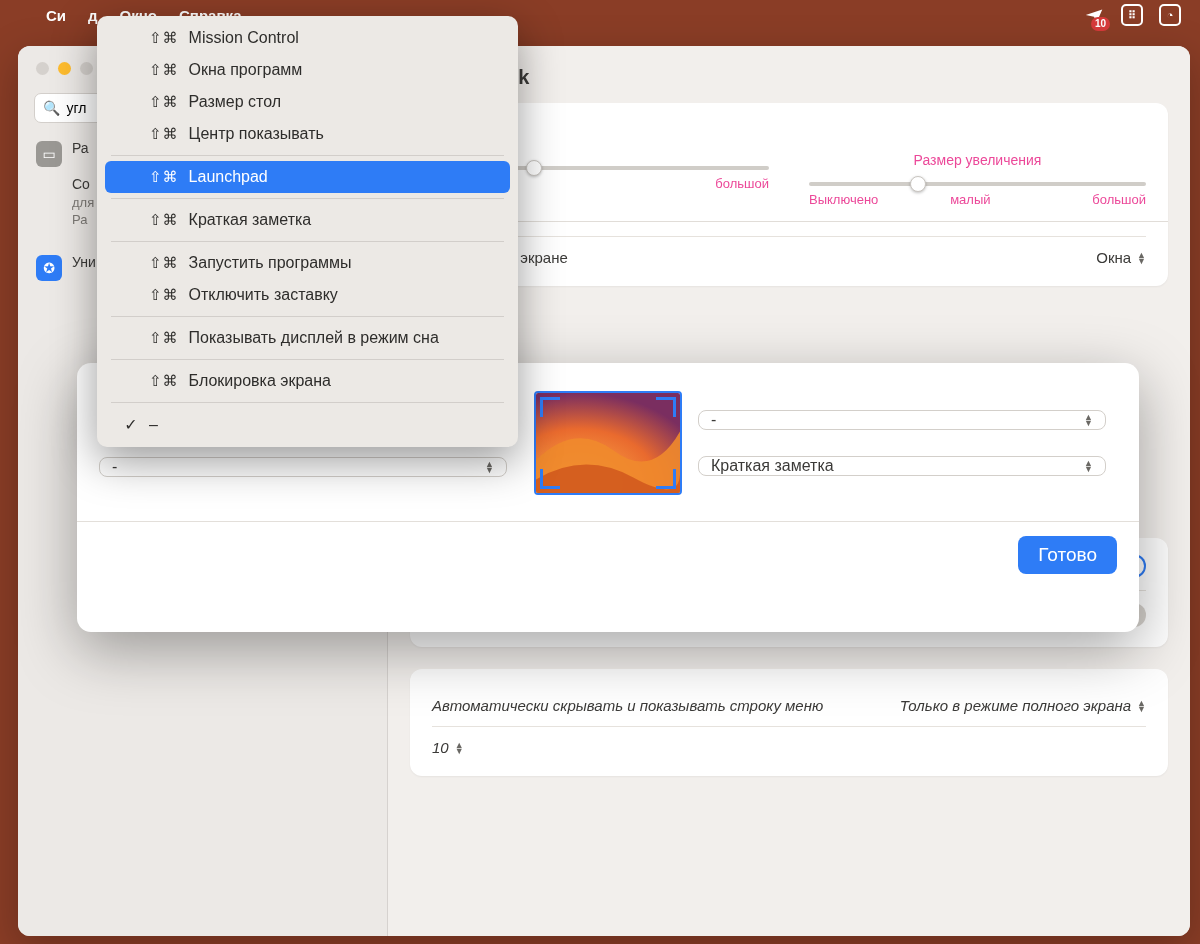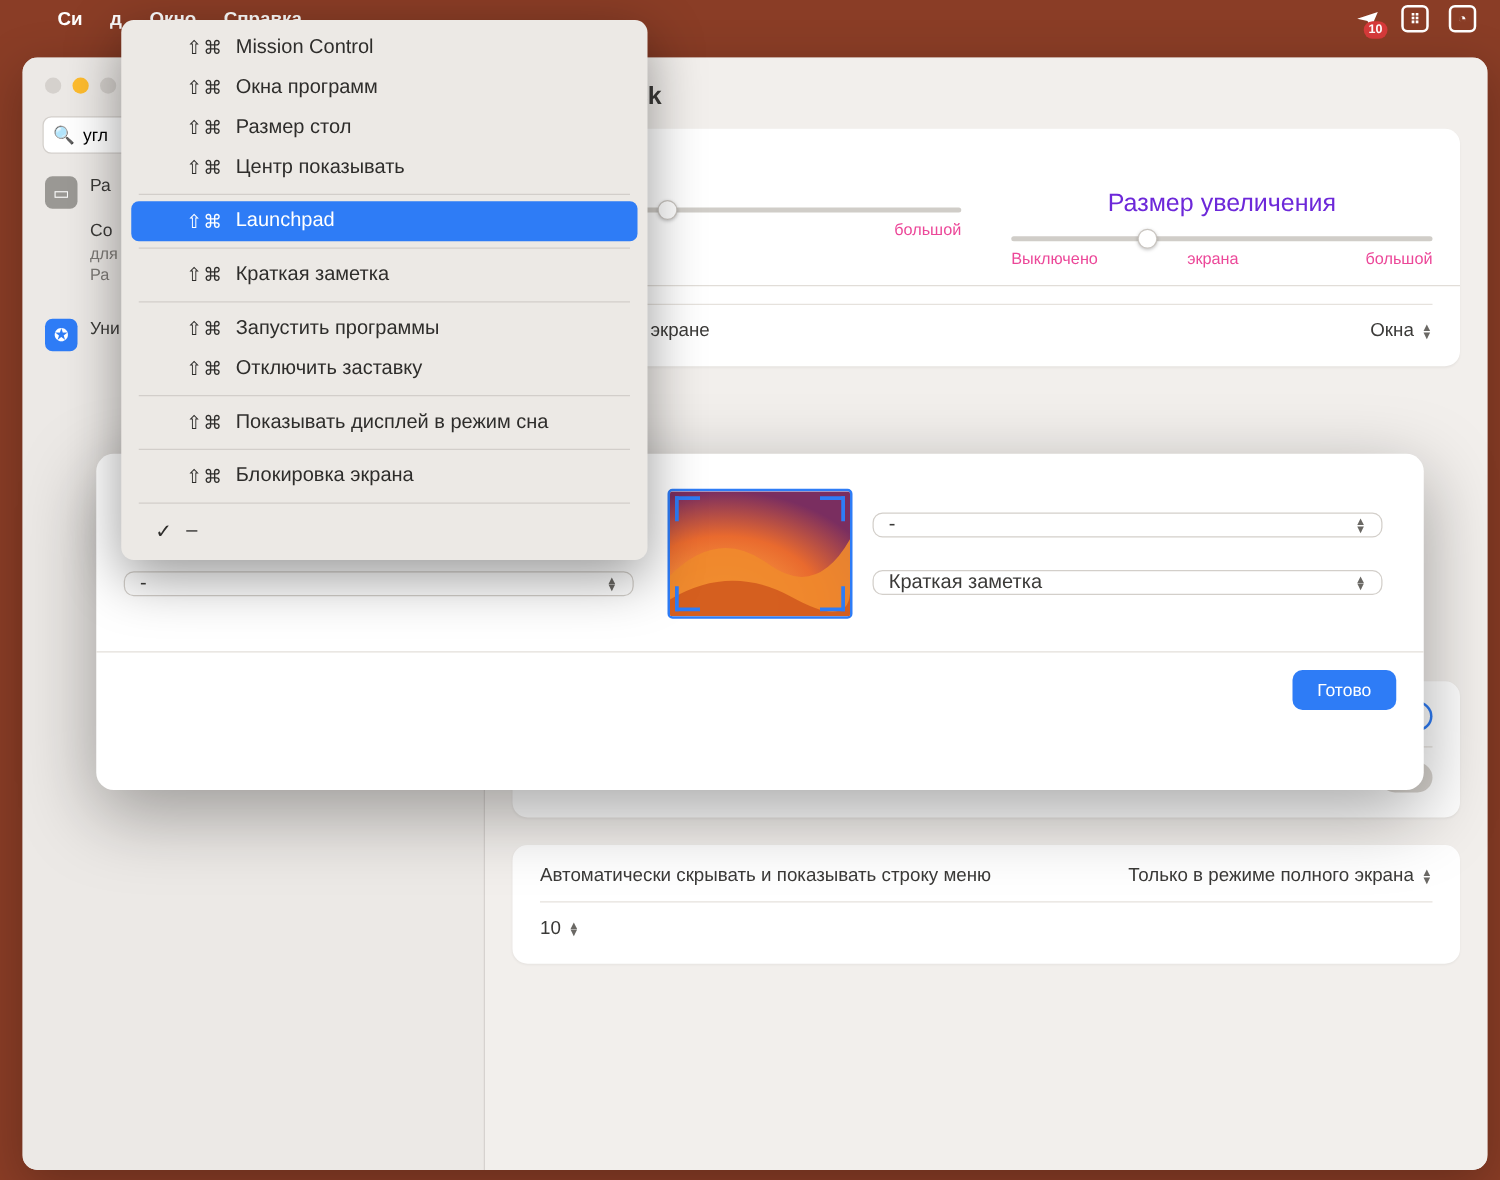--- a/index.html
+++ b/index.html
@@ -24,21 +24,21 @@
 .side-row { display:flex; align-items:flex-start; gap:10px; padding:6px 18px; font-size:14px; color:#3b3a38; line-height:1.35;}
 .side-icon { width:26px; height:26px; border-radius:6px; background:#9a9894; display:flex; align-items:center; justify-content:center; color:#fff; font-size:14px; margin-top:2px;}
 .side-sub { color:#7d7a76; font-size:13px;}
 
 .win-right { flex:1; background:#f2efec; display:flex; flex-direction:column;}
 .win-title { font-size:20px; font-weight:700; color:#3b3a38; padding:20px 24px 14px; }
 .panel { margin:0 22px 22px; background:#fff; border-radius:12px; padding:18px 22px 8px; box-shadow:0 1px 2px rgba(0,0,0,.05);}
 .row-h { font-size:15px; font-weight:700; color:#3b3a38; margin-bottom:14px; }
 .slider-row{display:flex;gap:40px;align-items:flex-start;}
 .slider-col{flex:1;}
-.slider-lbl{font-size:20px;color:#6d28d9;text-align:center;margin-bottom:10px;}
+.slider-lbl{font-size:14px;color:#ec4899;text-align:center;margin-bottom:10px;}
 .track{height:4px;background:#d0cdc8;border-radius:2px;position:relative;margin:14px 0 6px;}
 .thumb{position:absolute;top:-6px;width:16px;height:16px;border-radius:50%;background:#fff;border:1px solid #c9c5c0;box-shadow:0 1px 3px rgba(0,0,0,.25);}
 .slider-ends{display:flex;justify-content:space-between;font-size:13px;color:#ec4899;}
 .divider{height:1px;background:#e1ddd8;margin:14px -22px;}
 .setrow{display:flex;justify-content:space-between;align-items:center;padding:12px 0;font-size:15px;color:#3b3a38;border-top:1px solid #e6e2dd;}
 .setrow:first-of-type{border-top:none;}
 .popup-val{display:flex;align-items:center;gap:6px;color:#3b3a38;font-size:15px;}
 .updn{display:inline-flex;flex-direction:column;line-height:6px;font-size:9px;color:#6a6864;}
 .toggle{width:42px;height:24px;border-radius:12px;background:#d6d2cd;position:relative;}
 .toggle.on{background:#2e7cf6;}
@@ -54,21 +54,21 @@
 .hc-col{display:flex;flex-direction:column;gap:26px;flex:1;}
 .hc-thumbwrap{width:148px;height:104px;border:2px solid #2e7cf6;border-radius:4px;overflow:hidden;position:relative;flex:none;}
 .hc-thumbwrap svg{width:100%;height:100%;display:block;}
 .hc-corner{position:absolute;width:20px;height:20px;}
 .hc-corner.tl{left:4px;top:4px;border-left:3px solid #2e7cf6;border-top:3px solid #2e7cf6;}
 .hc-corner.tr{right:4px;top:4px;border-right:3px solid #2e7cf6;border-top:3px solid #2e7cf6;}
 .hc-corner.bl{left:4px;bottom:4px;border-left:3px solid #2e7cf6;border-bottom:3px solid #2e7cf6;}
 .hc-corner.br{right:4px;bottom:4px;border-right:3px solid #2e7cf6;border-bottom:3px solid #2e7cf6;}
 .modal hr{border:none;border-top:1px solid #e3dfda;margin:26px -22px 14px;}
 .done-row{display:flex;justify-content:flex-end;}
-.done-btn{background:#2e7cf6;color:#fff;border:none;border-radius:8px;padding:8px 20px;font-size:14px;font-weight:500;}
+.done-btn{background:#2e7cf6;color:#fff;border:none;border-radius:8px;padding:8px 20px;font-size:19px;font-weight:500;}
 
 
 .ddmenu{position:absolute;left:97px;top:16px;width:421px;background:#ece9e5;border-radius:10px;box-shadow:0 14px 44px rgba(0,0,0,.4);z-index:60;padding:6px 4px;}
 .dd-item{display:flex;align-items:center;gap:10px;padding:7px 18px;font-size:16px;color:#2e2d2b;border-radius:6px;margin:0 4px;}
 .dd-item.sel{background:#2e7cf6;color:#fff;}
 .dd-item .mods{font-size:15px;letter-spacing:1px;}
 .dd-sep{height:1px;background:#d2ceca;margin:5px 10px;}
 .dd-check{width:16px;text-align:center;}
 </style>
 </head>
@@ -141,21 +141,21 @@
               <span>большой</span>
             </div>
         </div>
         <div class="slider-col">
           <div class="slider-lbl">Размер увеличения</div>
           <div class="track">
               <div class="thumb" style="left:30%;"></div>
             </div>
           <div class="slider-ends">
             <span>Выключено</span>
-            <span style="margin-left:-30px;">экрана</span>
+            <span style="margin-left:-30px;">малый</span>
             <span>большой</span>
           </div>
         </div>
       </div>
       <div class="divider"></div>
       <div class="setrow">
         <span>ние Dock на экране</span>
         <span class="popup-val">
           <span>Окна</span>
           <span class="updn">▲<br>▼</span>
@@ -173,21 +173,21 @@
           </div>
       </div>
       <div class="setrow">
         <span>Показывать недавние программы в Dock</span>
         <div class="toggle">
             <div class="knob"></div>
           </div>
       </div>
     </div>
 
-    <div class="panel" style="padding-top:4px;">
+    <div class="panel" style="padding-top:16px;font-style:italic;">
       <div class="setrow">
         <span style="max-width:420px;">Автоматически скрывать и показывать строку меню</span>
         <span class="popup-val">
           <span>Только в режиме полного экрана</span>
           <span class="updn">▲<br>▼</span>
         </span>
       </div>
       <div class="setrow">
         <span class="popup-val">
           <span>10</span>

